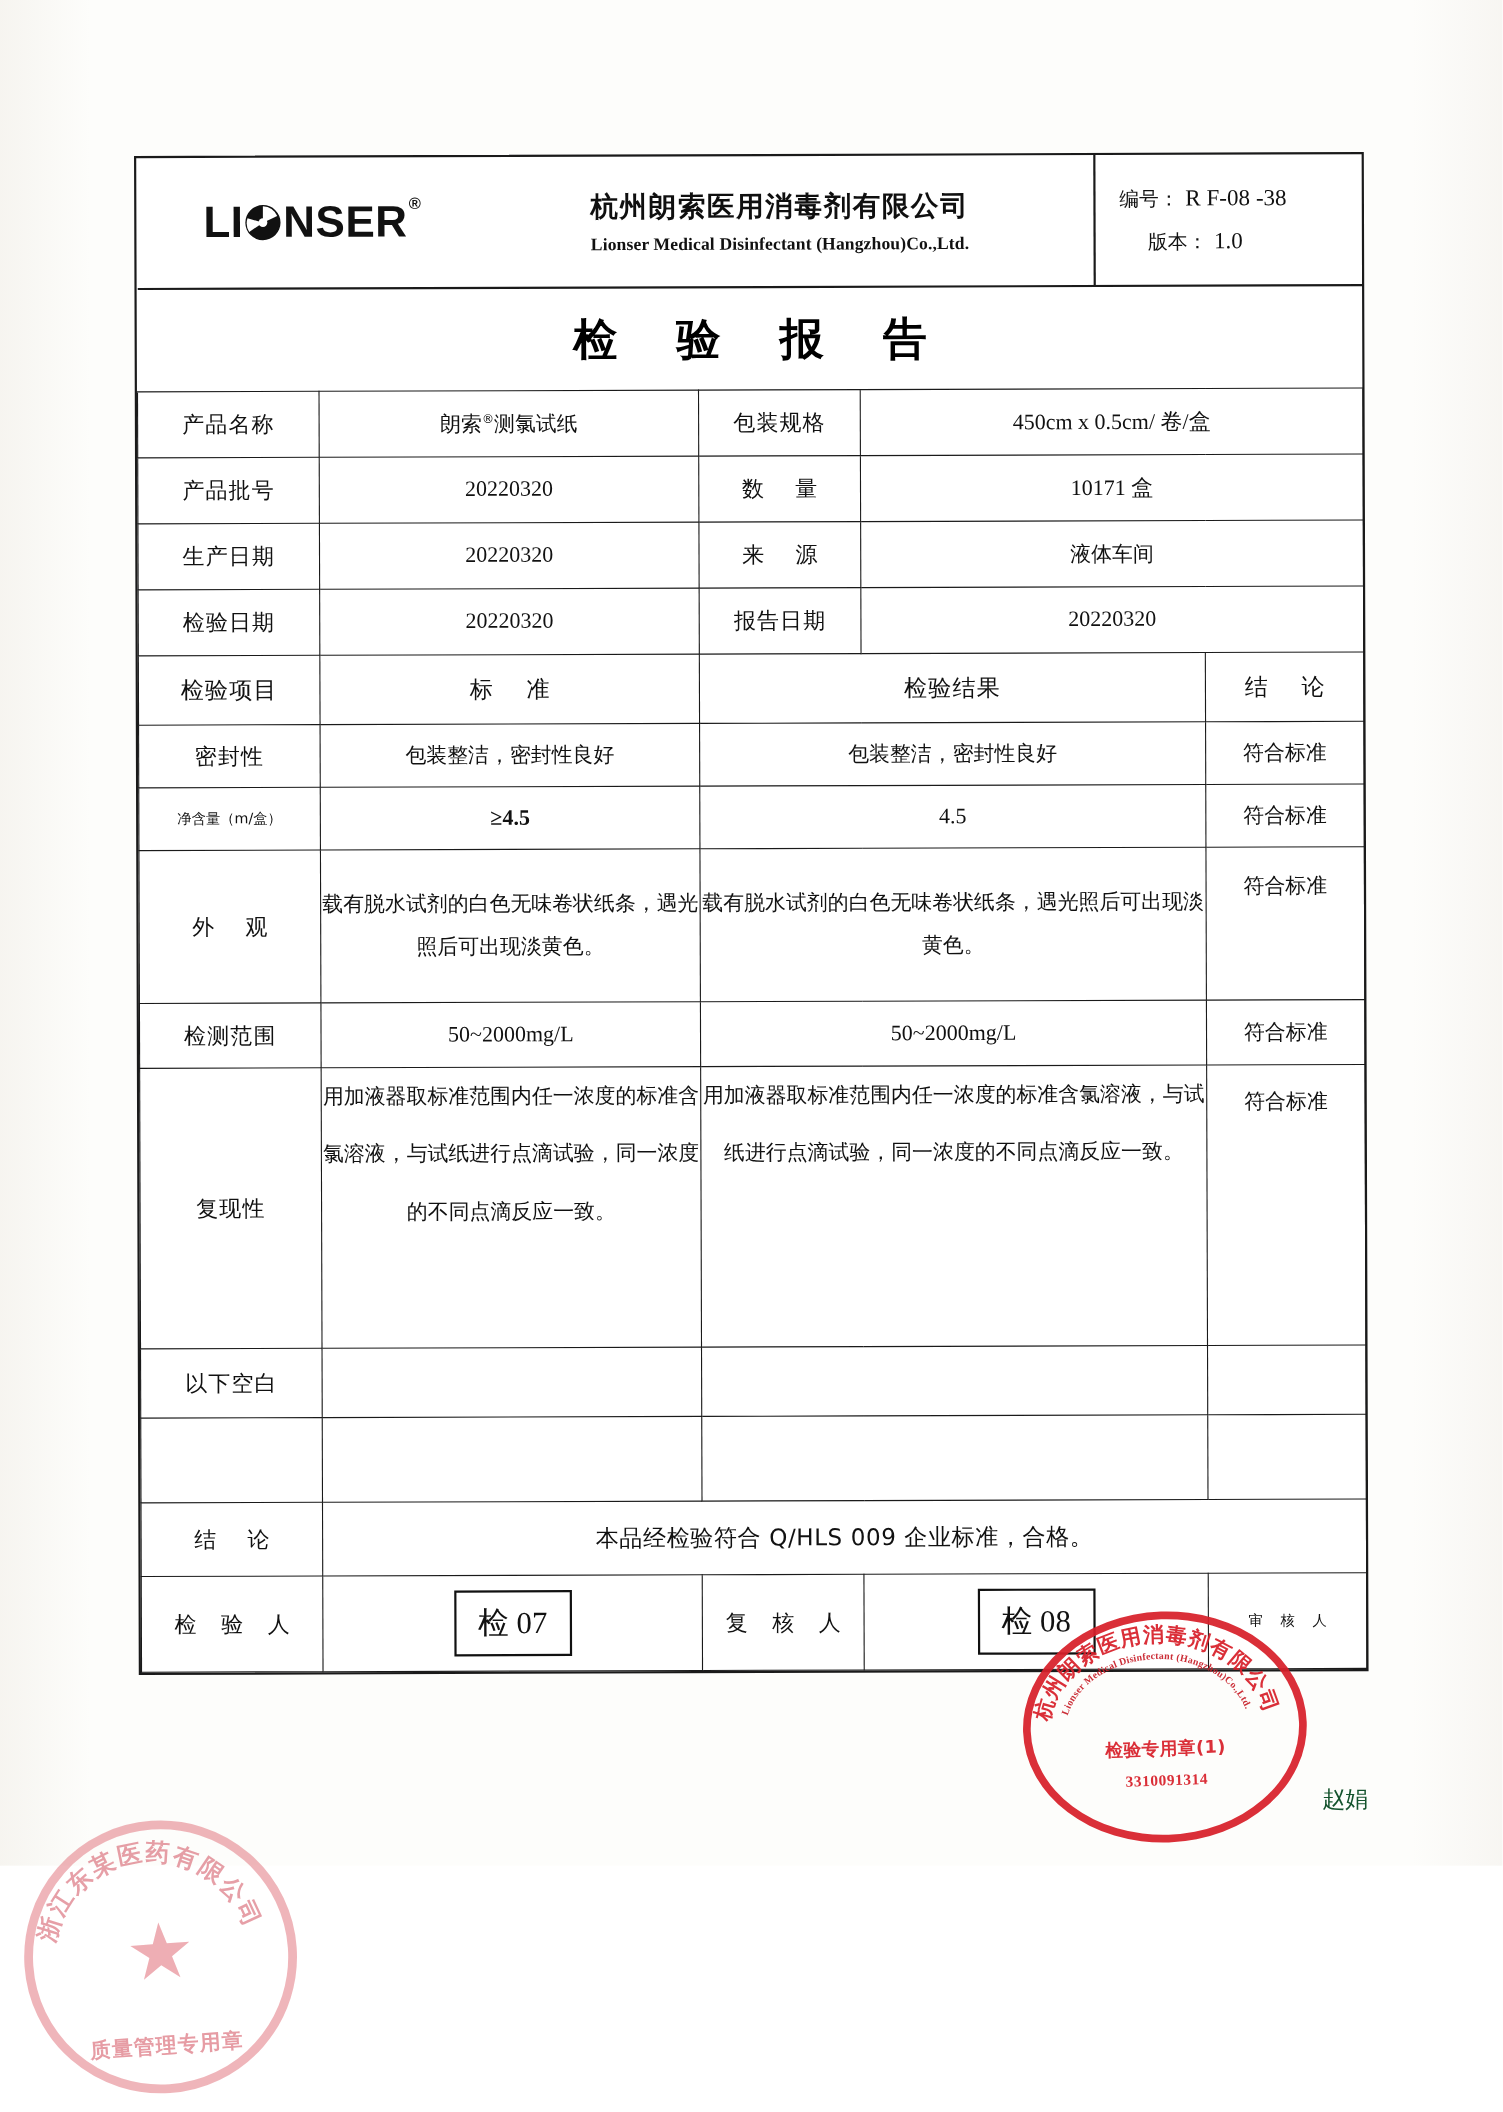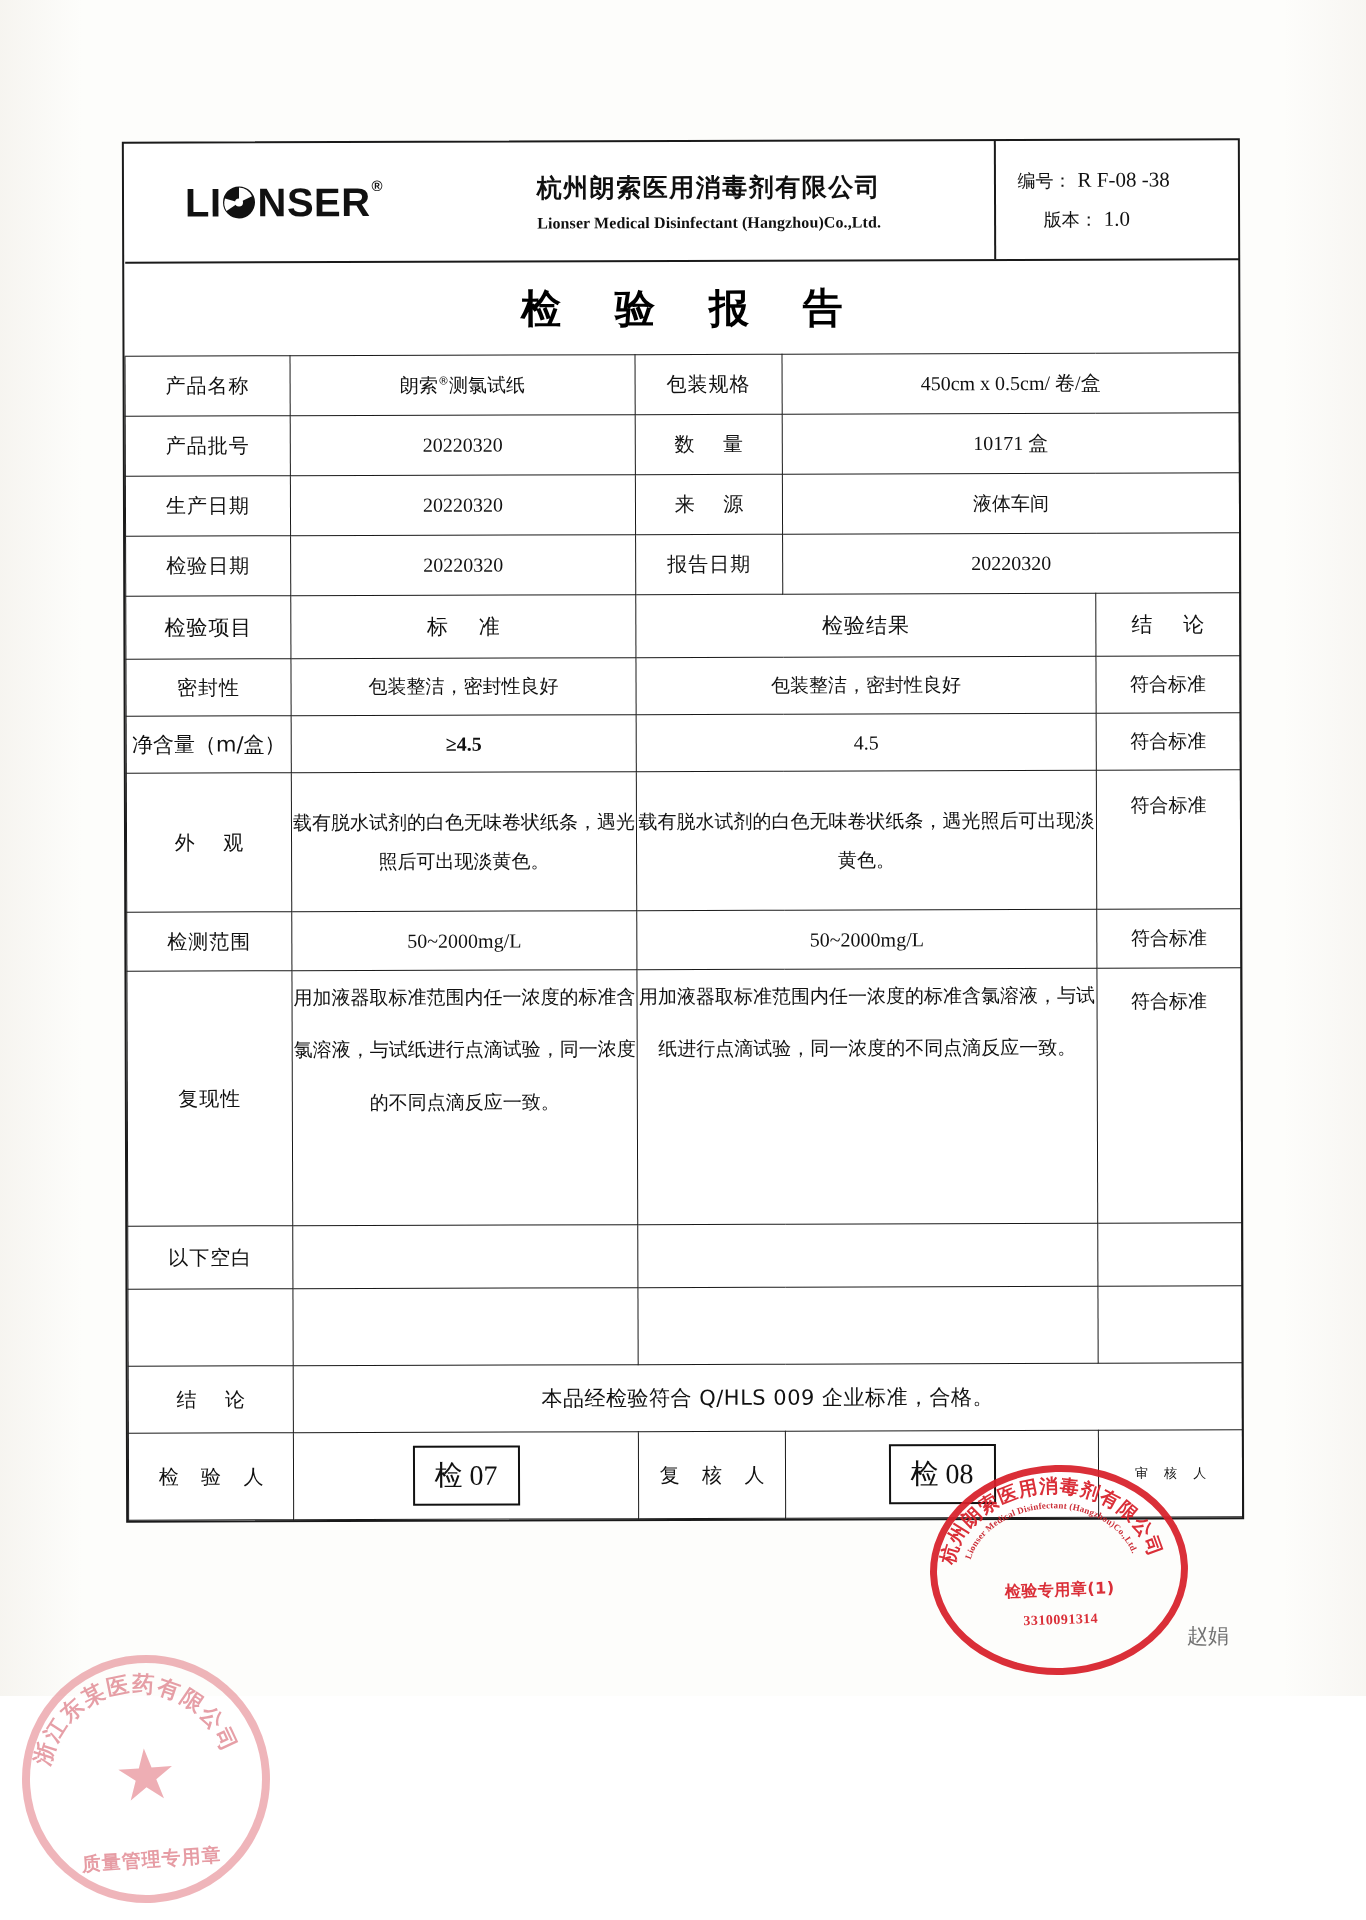--- a/index.html
+++ b/index.html
@@ -388,21 +388,21 @@
       </tr>
 
       <tr>
         <td class="lbl" style="height:56px">密封性</td>
         <td class="val-cn">包装整洁，密封性良好</td>
         <td class="val-cn" colspan="2">包装整洁，密封性良好</td>
         <td class="val-cn">符合标准</td>
       </tr>
 
       <tr>
-        <td class="lbl" style="height:56px;font-size:21px;letter-spacing:0">净含量（m/盒）</td>
+        <td class="lbl" style="height:56px;font-size:13px;letter-spacing:0">净含量（m/盒）</td>
         <td class="val" style="font-weight:700">≥4.5</td>
         <td class="val" colspan="2">4.5</td>
         <td class="val-cn">符合标准</td>
       </tr>
 
       <tr>
         <td class="lbl sp" style="height:138px">外    观</td>
         <td class="multi">载有脱水试剂的白色无味卷状纸条，遇光照后可出现淡黄色。</td>
         <td class="multi" colspan="2">载有脱水试剂的白色无味卷状纸条，遇光照后可出现淡黄色。</td>
         <td class="val-cn" style="vertical-align:top;padding-top:22px">符合标准</td>
@@ -449,22 +449,22 @@
         <td class="lbl" style="letter-spacing:8px;text-indent:8px">复 核 人</td>
         <td>
           <span class="sign-box">检 08</span>
         </td>
         <td class="lbl" style="letter-spacing:6px;text-indent:6px;font-size:13px">审 核 人</td>
       </tr>
     </tbody>
       </table>
   </div>
 
-  <div style="position:absolute;left:1172px;top:1622px;width:72px;text-align:center;
-              font-family:'DejaVu Sans',sans-serif;font-size:21px;color:#737373;">赵娟</div>
+  <div style="position:absolute;left:1172px;top:1622px;width:72px;text-align:right;
+              font-family:'DejaVu Sans',sans-serif;font-size:21px;color:#14532d;">赵娟</div>
 
   <div class="stamp-oval">
     <svg width="230" height="182" viewBox="0 0 230 182">
       <defs>
         <path id="arcCN" d="M 16,100 A 99,80 0 0 1 214,100" fill="none"></path>
         <path id="arcEN" d="M 31,102 A 84,66 0 0 1 199,102" fill="none"></path>
       </defs>
       <text font-family="DejaVu Sans, sans-serif" font-size="19" font-weight="700" fill="#d8202a" letter-spacing="1">
         <textPath href="#arcCN" startOffset="50%" text-anchor="middle">杭州朗索医用消毒剂有限公司</textPath>
       </text>

